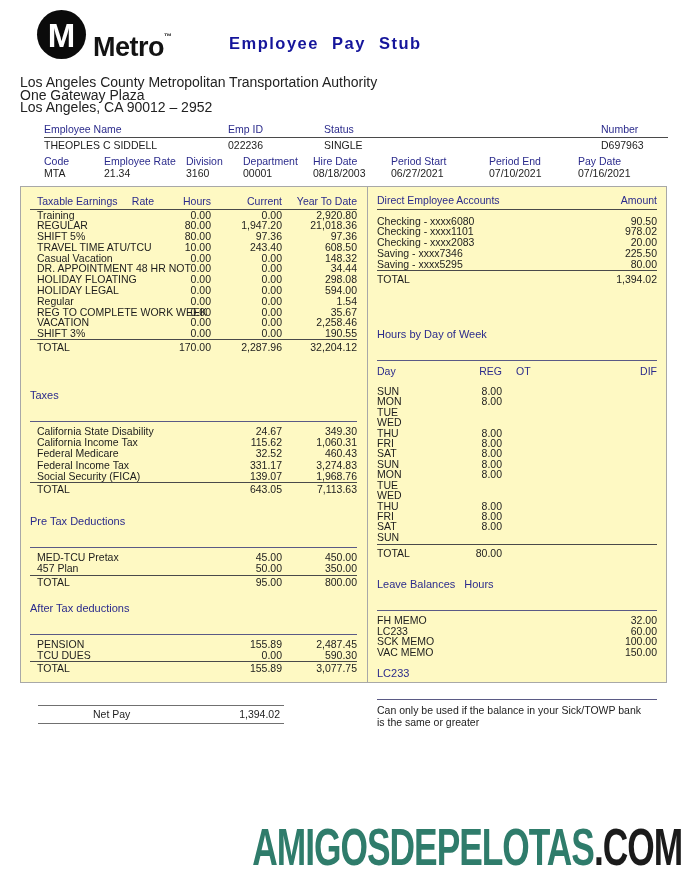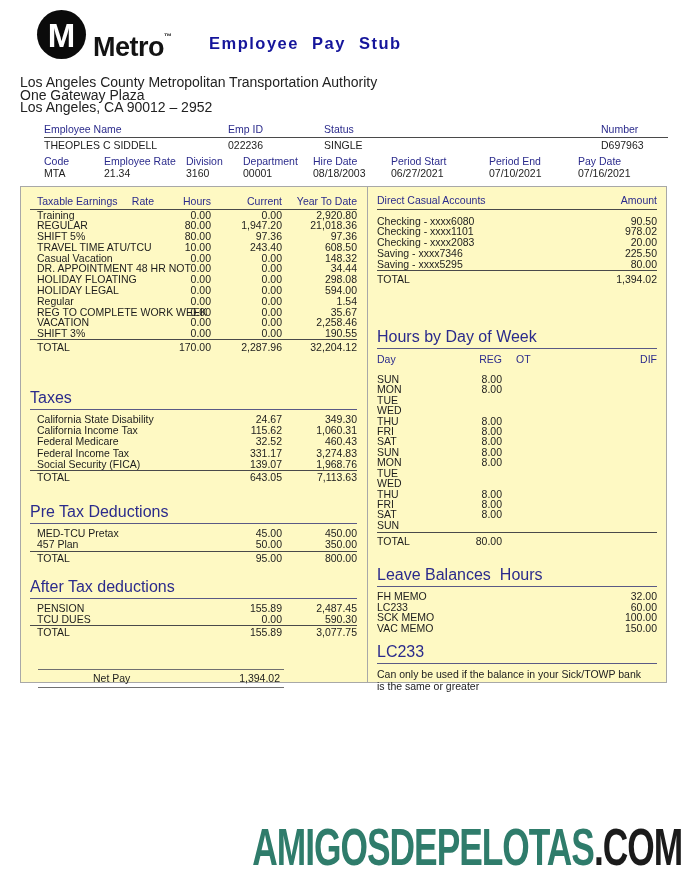--- a/index.html
+++ b/index.html
@@ -12,21 +12,21 @@
   
   .hdr { position:relative; height:58px; }
   .logo-block { display:flex; align-items:flex-end; }
   .logo-circle {
     width:49px; height:49px; border-radius:50%; background:#0b0b0b; color:#fff;
     font-weight:bold; font-size:33px; text-align:center; line-height:51px; margin-left:17px;
   }
   .logo-word { font-size:27px; font-weight:bold; color:#131313; letter-spacing:-0.5px; margin:0 0 -4px 7px; }
   .logo-word sup { font-size:8px; vertical-align:top; }
   .doc-title {
-    position:absolute; left:189px; top:24px; font-size:16.5px; font-weight:bold;
+    position:absolute; left:209px; top:24px; font-size:16.5px; font-weight:bold;
     color:#15159b; letter-spacing:1.5px; word-spacing:7px;
   }
   
   .address { margin-top:8px; font-size:14px; line-height:12.5px; color:#222; }
   
   .emp-info { margin-top:9px; font-size:10.5px;margin-left:24px; }
   .emp-grid { display:grid; line-height:12px; }
   .g1 { grid-template-columns:184px 96px 277px 1fr; }
   .g2 { grid-template-columns:60px 82px 57px 70px 78px 98px 89px 1fr; }
   .lbl { color:#2b2b8c; }
@@ -46,21 +46,21 @@
   .earn th { color:#2b2b8c; font-weight:normal; text-align:right; border-bottom:1.2px solid #4a4a4a; padding-bottom:2px; }
   .earn th.c-name { text-align:left; }
   .earn td { line-height:10.8px; }
   .c-name { width:96px; text-align:left; padding-left:7px; }
   .c-rate { width:28px; }
   .c-hours{ width:57px; }
   .c-cur  { width:71px; }
   .c-ytd  { width:75px; }
   .tot td { border-top:1.1px solid #4a4a4a; padding-top:1px; line-height:12px; }
   
-  .sec-title { color:#2b2b8c; font-size:16px; border-bottom:1.1px solid #5a5a85; padding-bottom:2px; margin-bottom:4px; }
+  .sec-title { color:#2b2b8c; font-size:11px; border-bottom:1.1px solid #5a5a85; padding-bottom:20px; margin-bottom:4px; }
   .t3 { width:327px; }
   .t3 td { line-height:11.2px; }
   .c3-name { width:181px; text-align:left; padding-left:7px; }
   .c3-cur  { width:71px; }
   .c3-ytd  { width:75px; }
   .m-taxes   { margin-top:36px; }
   .m-pretax  { margin-top:20px; }
   .m-aftertax{ margin-top:14px; }
   
   .netpay {
@@ -359,21 +359,21 @@
       </div>
 
       <div class="netpay">
         <span class="np-label">Net Pay</span>
         <span class="np-value">1,394.02</span>
       </div>
     </div>
 
     <div class="box right">
       <div class="dd-head">
-        <span>Direct Casual Accounts</span>
+        <span>Direct Employee Accounts</span>
         <span class="amt">Amount</span>
       </div>
       <table class="dd">
         <tbody id="dd-body">
             <tr>
               <td class="ddl">Checking - xxxx6080</td>
               <td class="dda num">90.50</td>
             </tr>
             <tr>
               <td class="ddl">Checking - xxxx1101</td>

